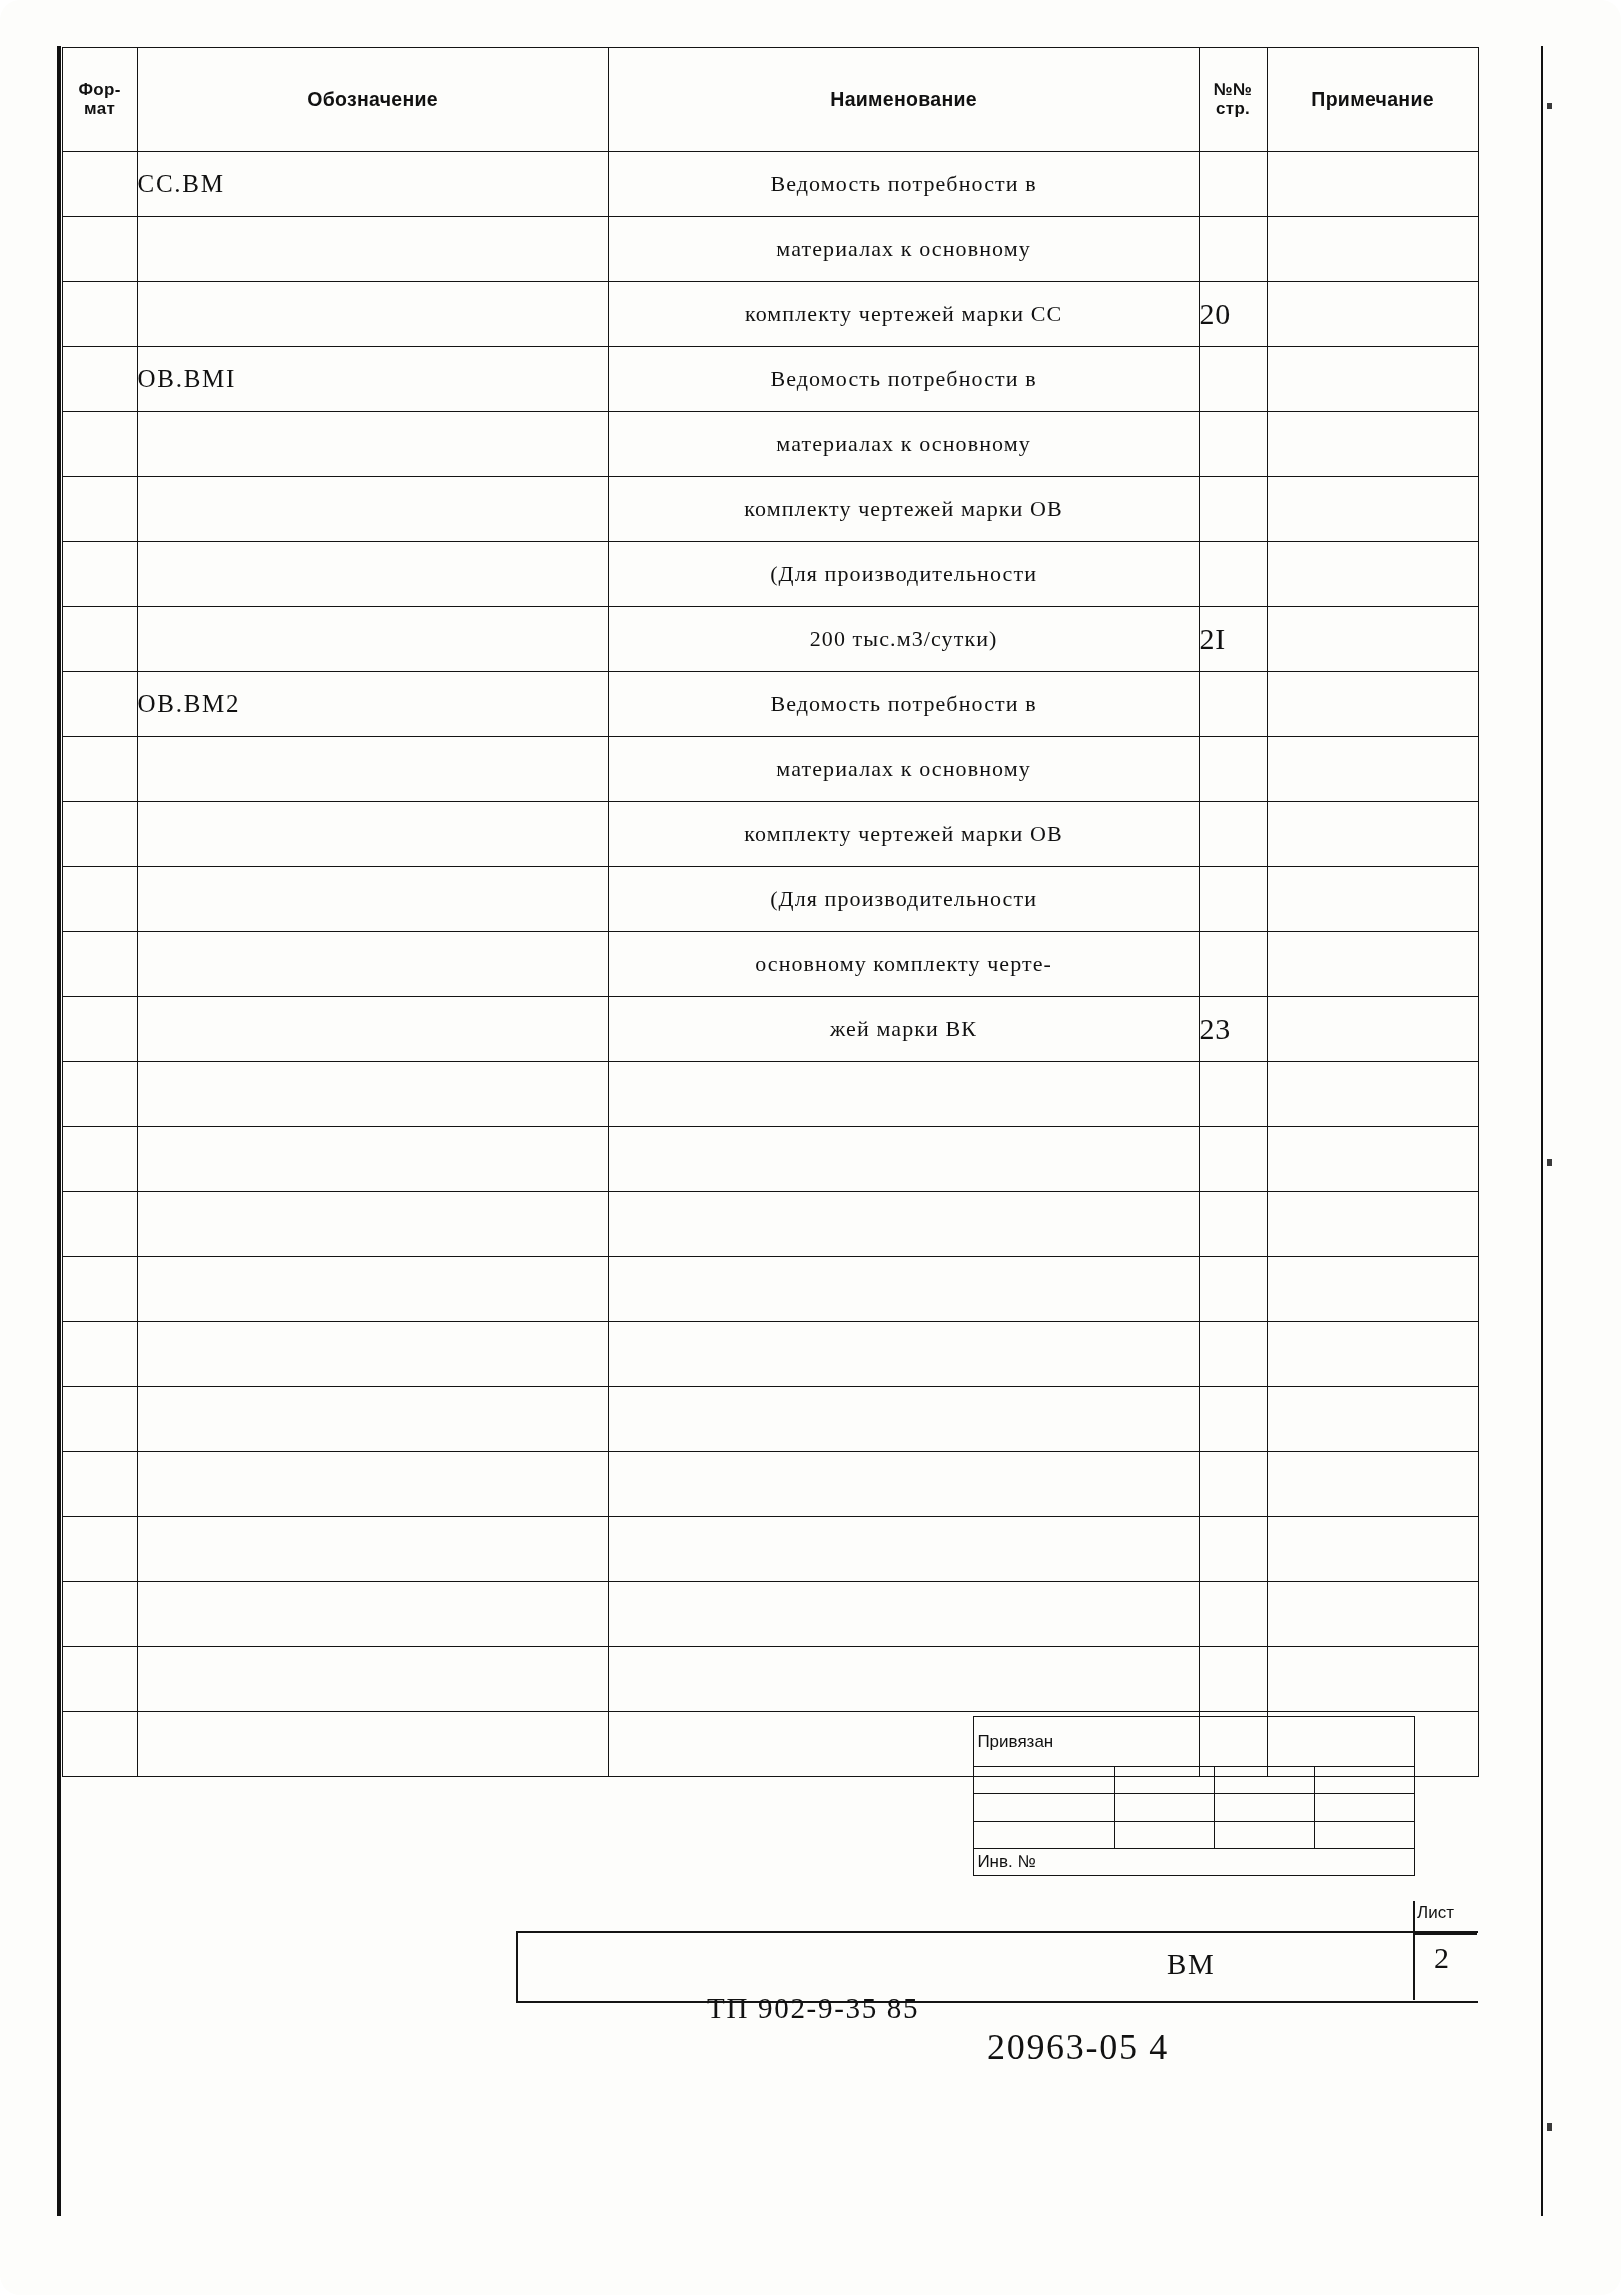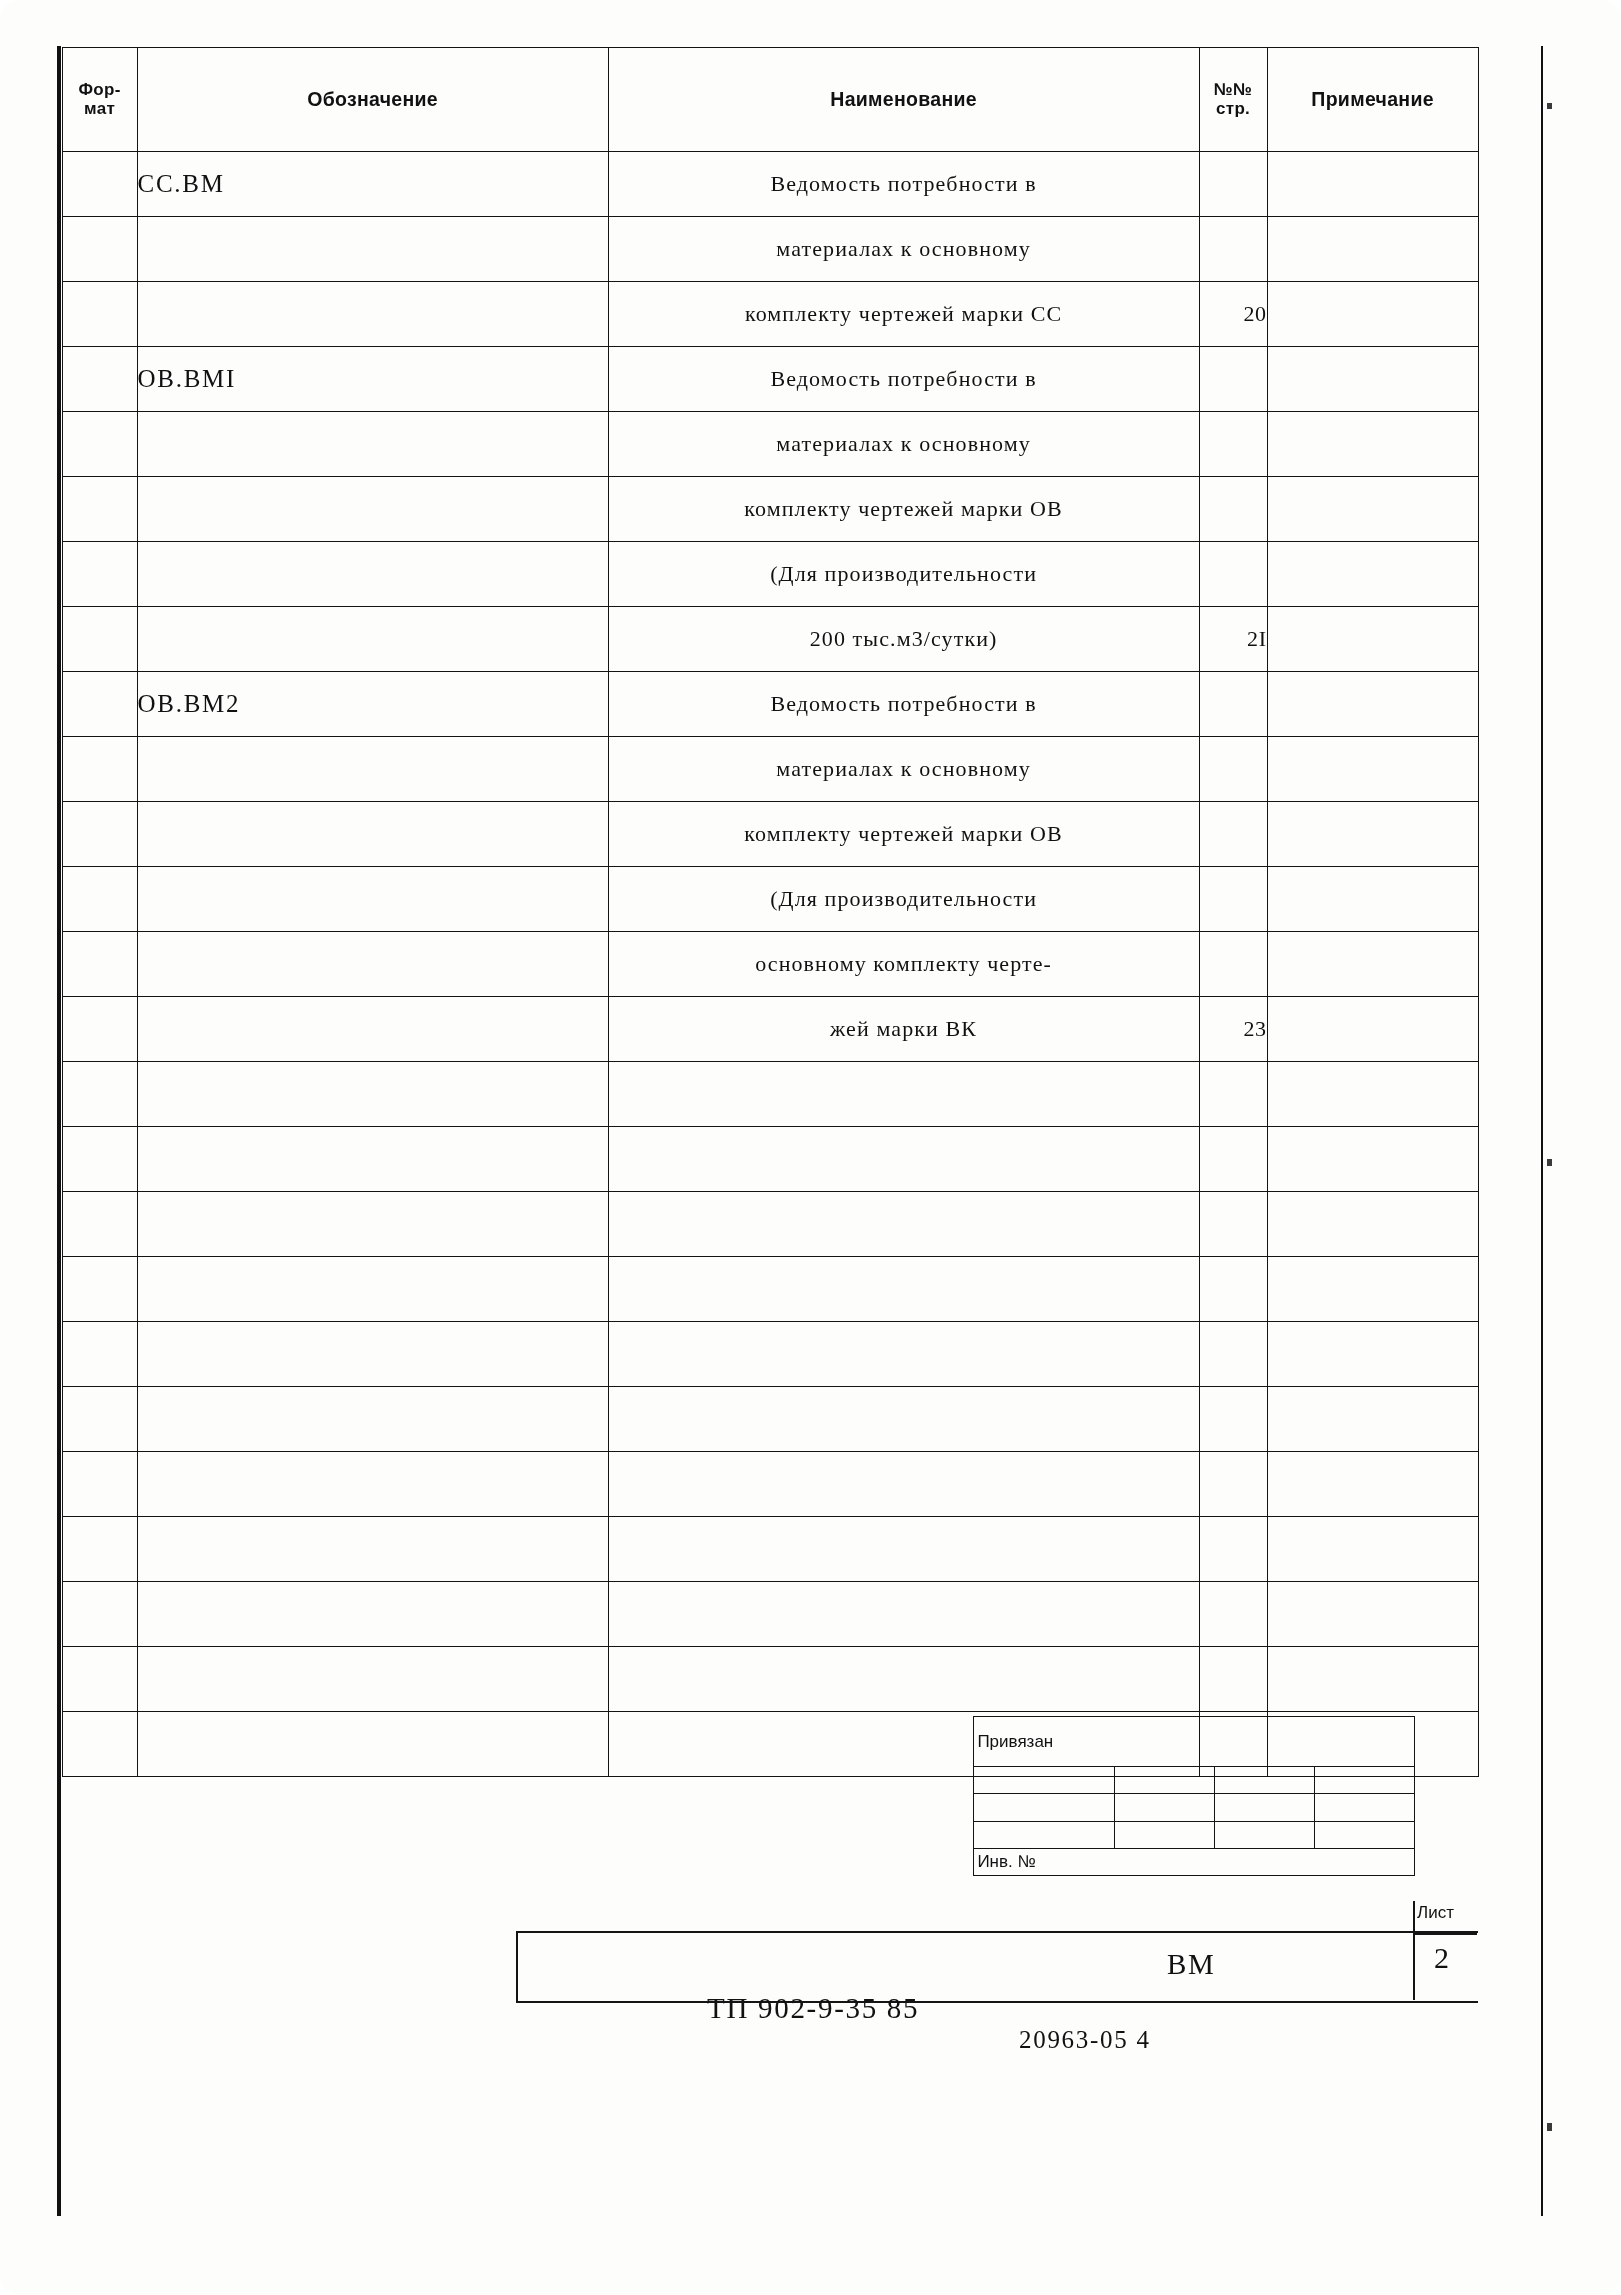--- a/index.html
+++ b/index.html
@@ -97,22 +97,22 @@
     font-size: 25px;
     letter-spacing: 1.7px;
   }
   .name {
     padding-left: 18.4px;
     font-size: 22px;
     letter-spacing: 1.1px;
     text-align: center;
   }
   .page-no {
-    text-align: right;
-    font-size: 22px;
+    text-align: left;
+    font-size: 30px;
     letter-spacing: 0.6px;
   }
   .hdr-small {
     font-size: 17px;
   }
 
   
   .stamp {
     position: absolute;
     left: 916px;
@@ -192,24 +192,23 @@
     top: 0px;
     width: 64px;
     border-top: 2.3px solid #141414;
   }
 
   .bottom-code {
     position: absolute;
     left: 930px;
     top: 1992px;
     font-family: "Liberation Serif", serif;
-    font-size: 25px;
+    font-size: 36px;
     letter-spacing: 1.7px;
     white-space: nowrap;
-    margin-left: 32px;
   }
 
   
   .edge-mark {
     position: absolute;
     background: #3a3a3a;
   }
 </style>
 </head>
 <body>

